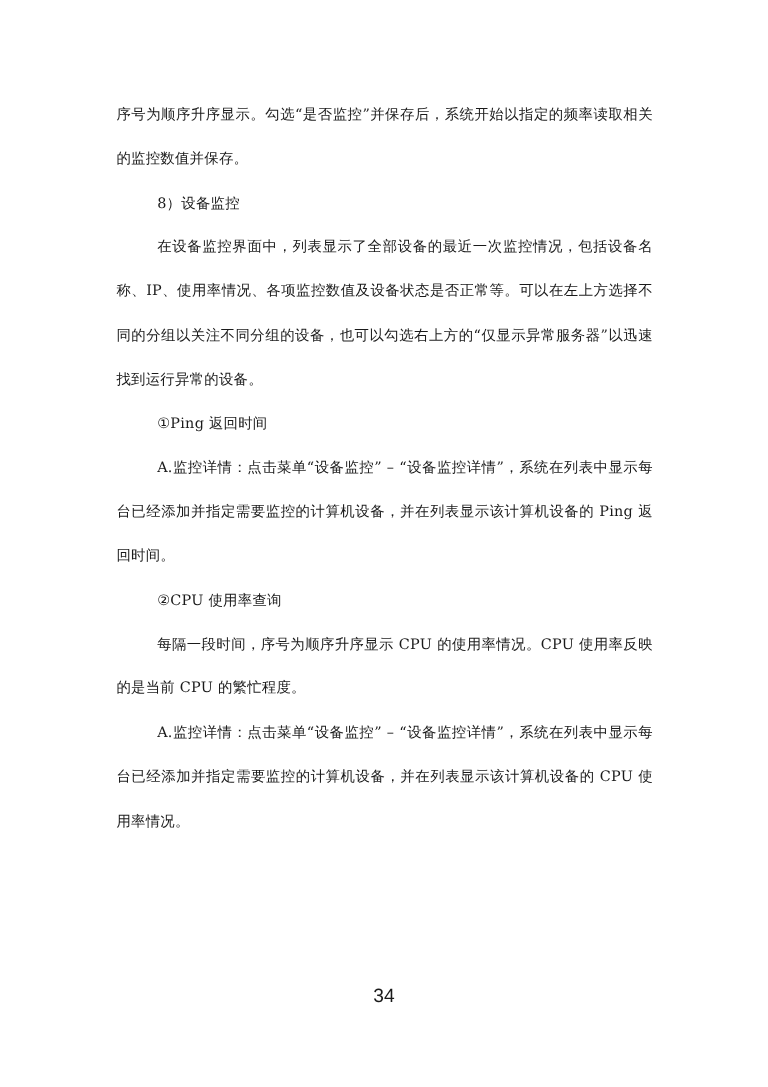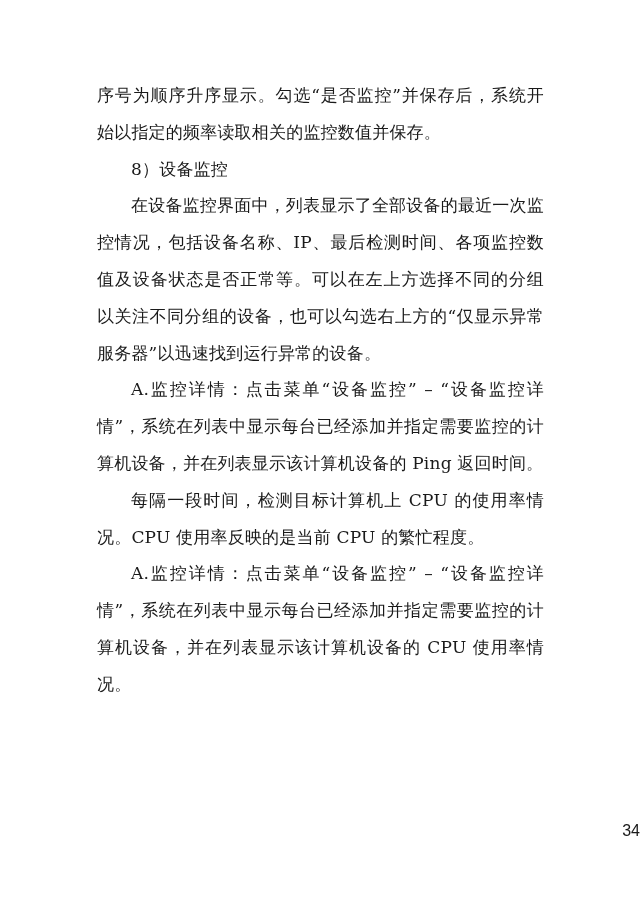--- a/index.html
+++ b/index.html
@@ -23,47 +23,49 @@
       background: #ffffff;
     }
     .content {
       position: absolute;
       left: 97px;
       top: 77px;
       width: 447px;
     }
     .para {
       margin: 0;
-      font-size: 17px;
+      font-size: 12px;
       line-height: 36.8px;
       text-align: justify;
       text-justify: inter-character;
       letter-spacing: 0.2px;
       word-break: break-all;
     }
     .indent {
       text-indent: 34px;
     }
     .page-number {
       position: absolute;
       left: 0;
       width: 640px;
       top: 822px;
-      text-align: right;
+      text-align: center;
       font-family: "Liberation Sans", "DejaVu Sans", sans-serif;
       font-size: 16px;
       color: #1a1a1a;
     }
   </style>
 </head>
 <body>
 
 <div class="page">
   <div class="content">
     <p class="para">序号为顺序升序显示。勾选“是否监控”并保存后，系统开始以指定的频率读取相关的监控数值并保存。</p>
     <p class="para indent">8）设备监控</p>
-    <p class="para indent">在设备监控界面中，列表显示了全部设备的最近一次监控情况，包括设备名称、IP、最后检测时间、各项监控数值及设备状态是否正常等。可以在左上方选择不同的分组以关注不同分组的设备，也可以勾选右上方的“仅显示异常服务器”以迅速找到运行异常的设备。</p>
+    <p class="para indent">在设备监控界面中，列表显示了全部设备的最近一次监控情况，包括设备名称、IP、使用率情况、各项监控数值及设备状态是否正常等。可以在左上方选择不同的分组以关注不同分组的设备，也可以勾选右上方的“仅显示异常服务器”以迅速找到运行异常的设备。</p>
+    <p class="para indent">①Ping 返回时间</p>
     <p class="para indent">A.监控详情：点击菜单“设备监控” – “设备监控详情”，系统在列表中显示每台已经添加并指定需要监控的计算机设备，并在列表显示该计算机设备的 Ping 返回时间。</p>
-    <p class="para indent">每隔一段时间，检测目标计算机上 CPU 的使用率情况。CPU 使用率反映的是当前 CPU 的繁忙程度。</p>
+    <p class="para indent">②CPU 使用率查询</p>
+    <p class="para indent">每隔一段时间，序号为顺序升序显示 CPU 的使用率情况。CPU 使用率反映的是当前 CPU 的繁忙程度。</p>
     <p class="para indent">A.监控详情：点击菜单“设备监控” – “设备监控详情”，系统在列表中显示每台已经添加并指定需要监控的计算机设备，并在列表显示该计算机设备的 CPU 使用率情况。</p>
   </div>
   <div class="page-number">34</div>
 </div>
 
 </body></html>

